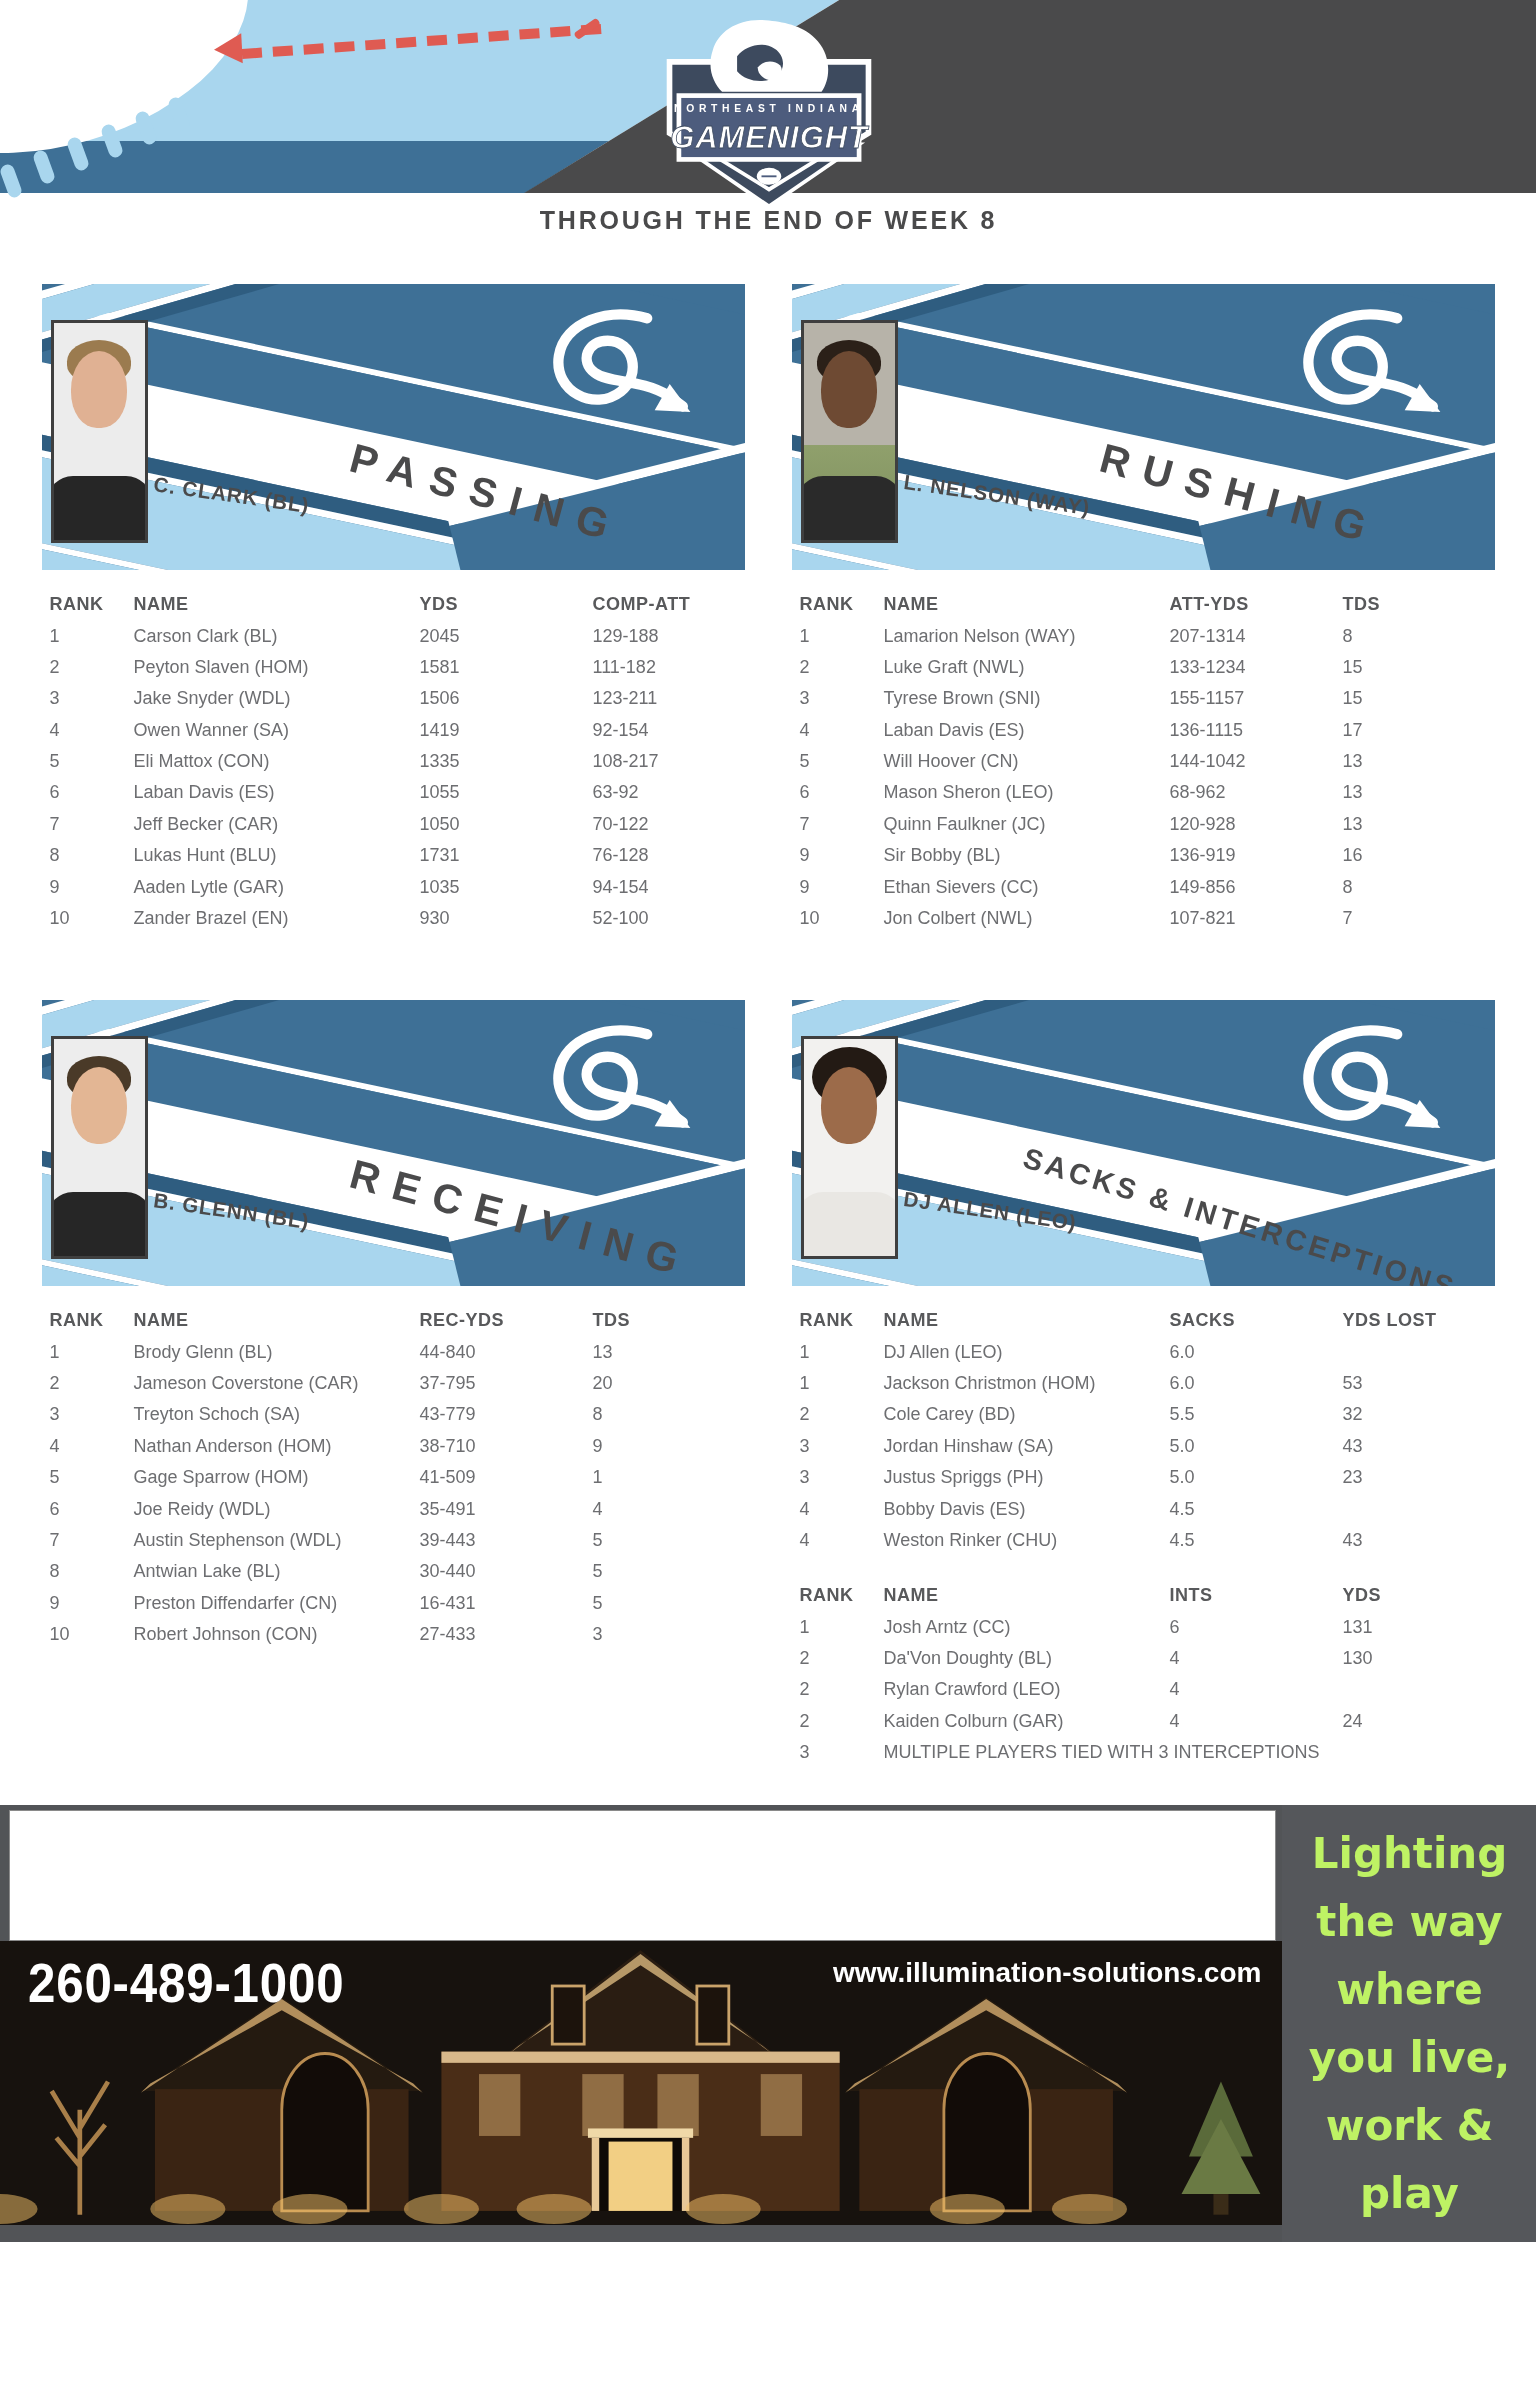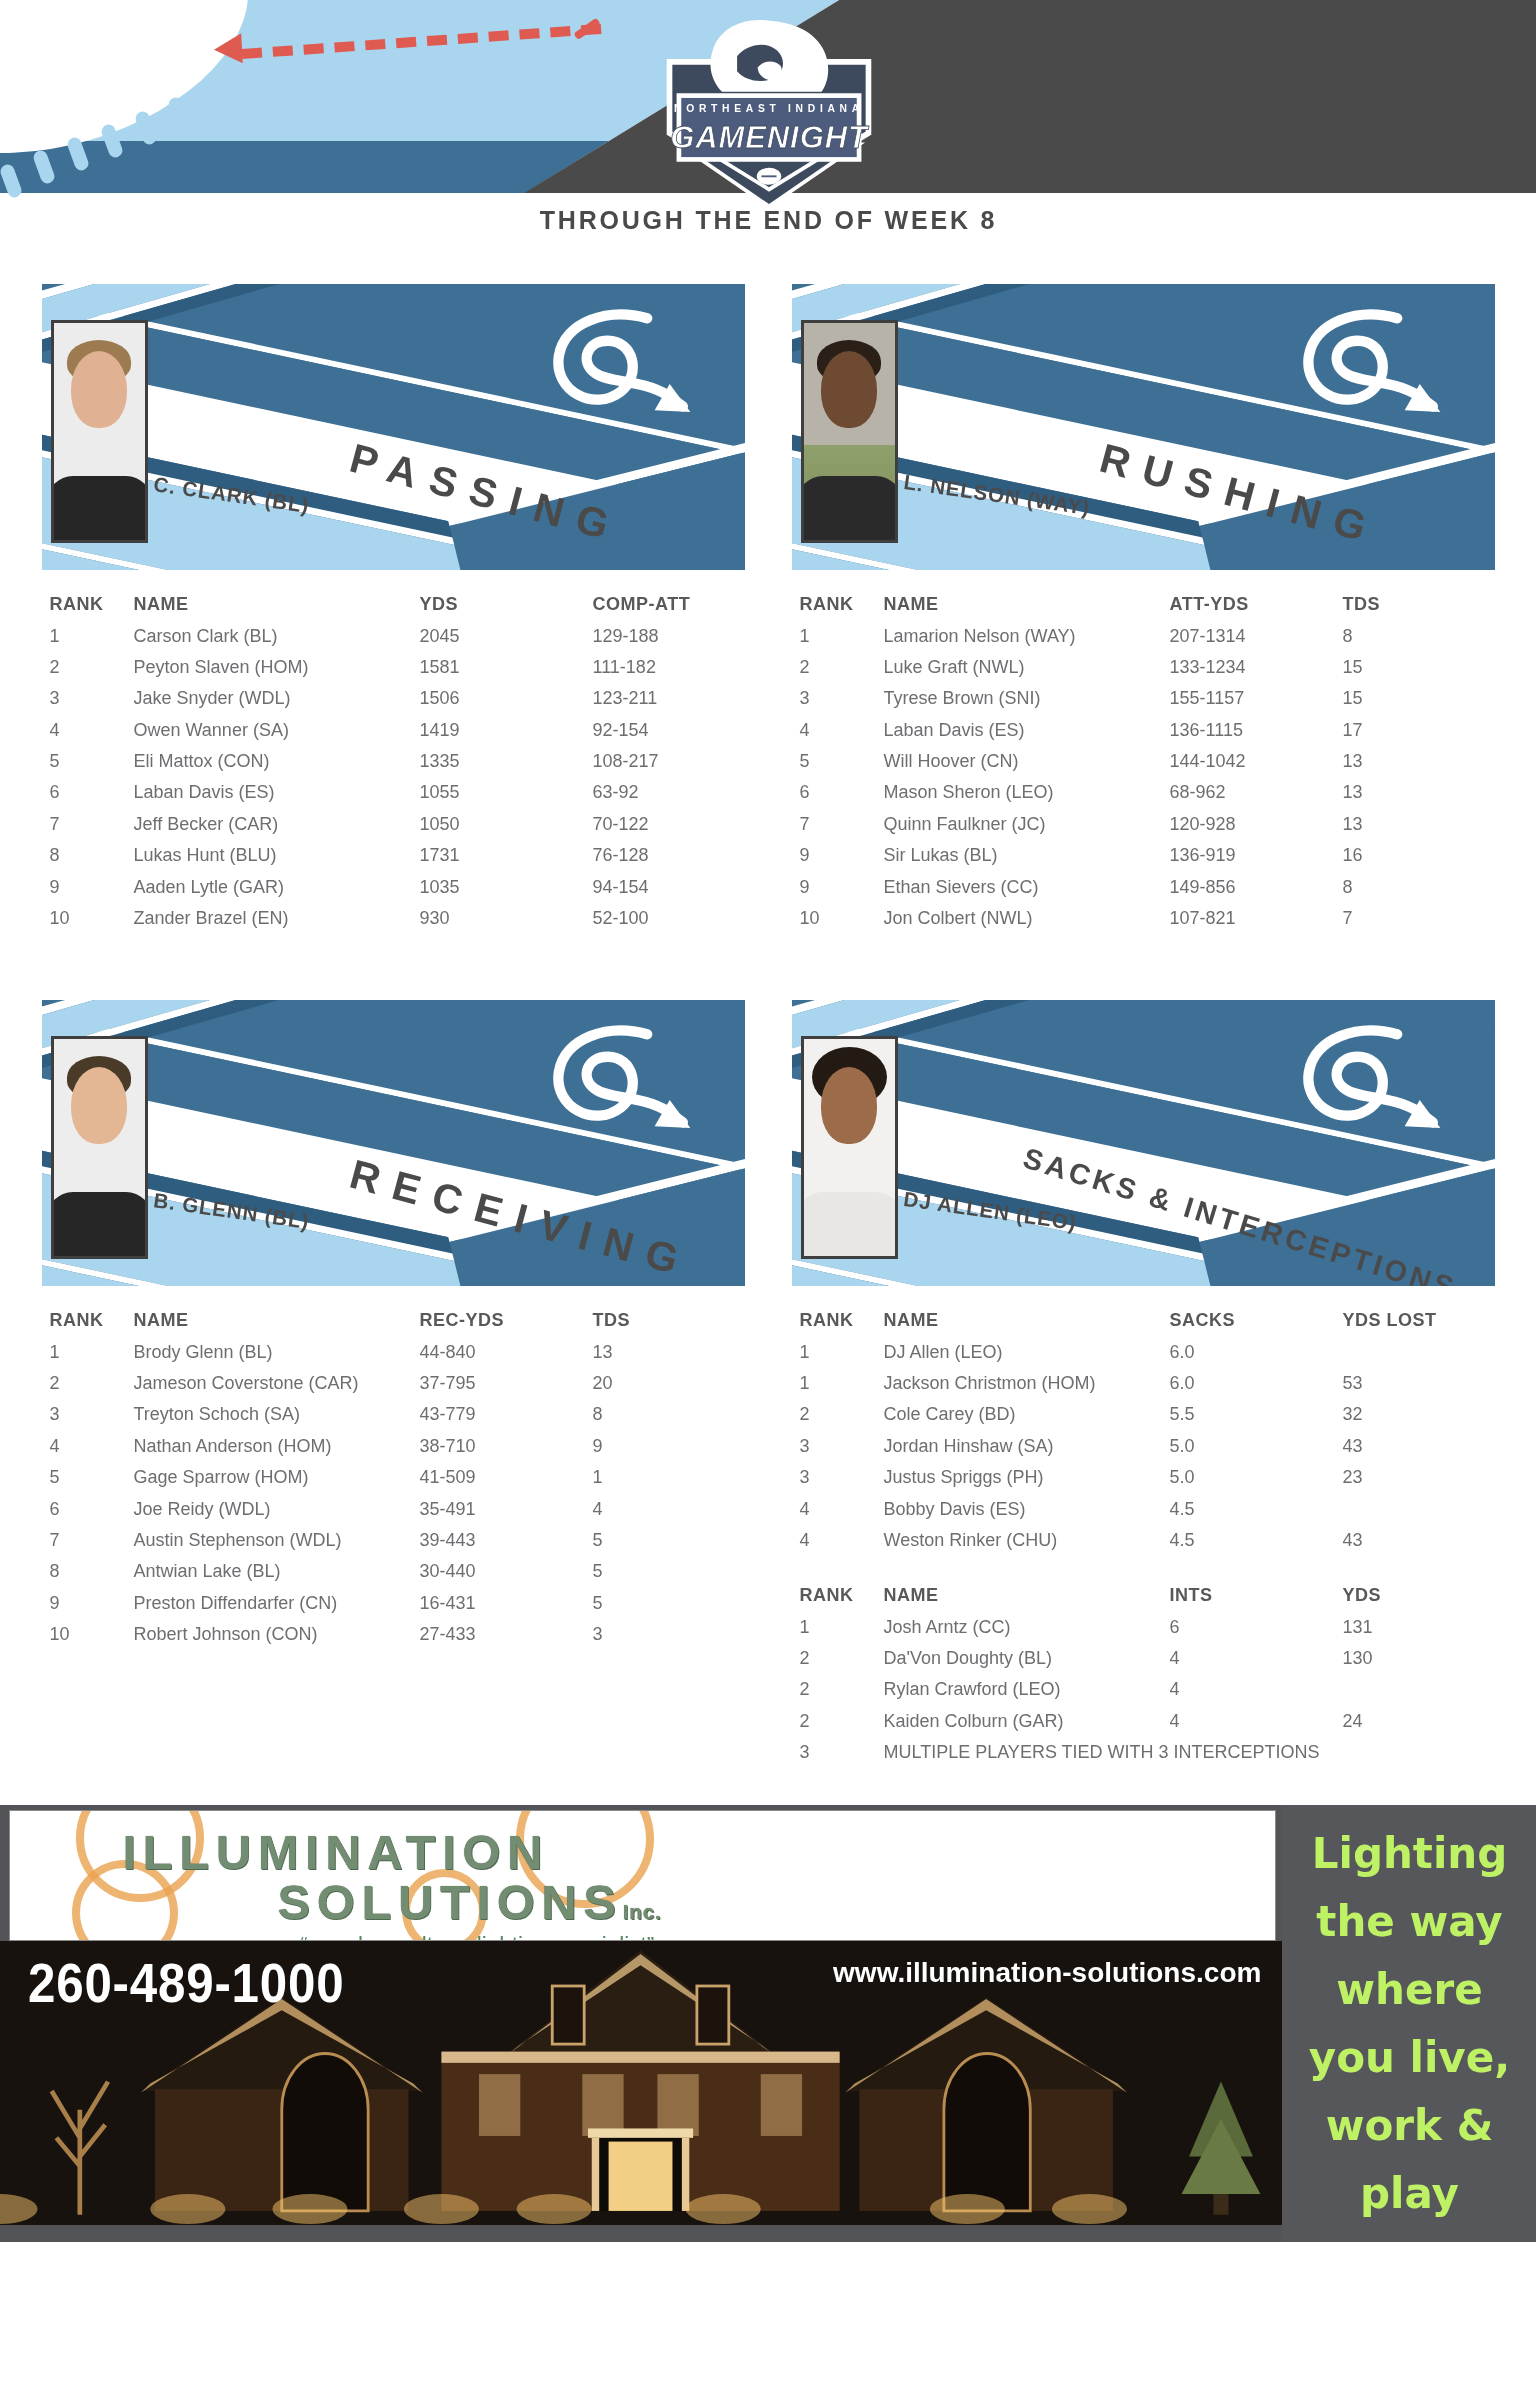--- a/index.html
+++ b/index.html
@@ -329,21 +329,21 @@
               <span>13</span>
             </div>
             <div class="t-row">
               <span>7</span>
               <span>Quinn Faulkner (JC)</span>
               <span>120-928</span>
               <span>13</span>
             </div>
             <div class="t-row">
               <span>9</span>
-              <span>Sir Lukas (BL)</span>
+              <span>Sir Bobby (BL)</span>
               <span>136-919</span>
               <span>16</span>
             </div>
             <div class="t-row">
               <span>9</span>
               <span>Ethan Sievers (CC)</span>
               <span>149-856</span>
               <span>8</span>
             </div>
             <div class="t-row">
@@ -589,29 +589,20 @@
               <span></span>
             </div>
           </div>
         </div>
     </div>
   </div>
 
   <div class="ad">
     <div class="ad-left">
       <div class="ad-banner">
-        <div class="brand">
-          <span class="ring" style="left:66px;top:-37px;width:112px;height:112px;"></span>
-          <span class="ring" style="left:62px;top:49px;width:90px;height:90px;"></span>
-          <span class="ring" style="left:506px;top:-41px;width:122px;height:122px;"></span>
-          <span class="ring" style="left:392px;top:58px;width:69px;height:69px;"></span>
-          <div class="brand-l1">ILLUMINATION</div>
-          <div class="brand-l2"><span>SOLUTIONS</span><span class="brand-inc">Inc.</span></div>
-          <div class="brand-tag">“your low voltage lighting specialist”</div>
-        </div>
       </div>
       <div class="ad-phone">260-489-1000</div>
       <div class="ad-url">www.illumination-solutions.com</div>
       <div class="ad-photo">
         <svg width="100%" height="100%" viewBox="0 0 1365 303" preserveAspectRatio="none">
           <rect width="1365" height="303" fill="#17120e"></rect>
 
           <polygon points="150,160 300,60 450,160" fill="#241a10"></polygon>
           <rect x="165" y="158" width="270" height="130" fill="#3a2413"></rect>
           <polygon points="150,162 300,62 450,162 440,152 300,74 160,152" fill="#caa36a" opacity=".85"></polygon>

